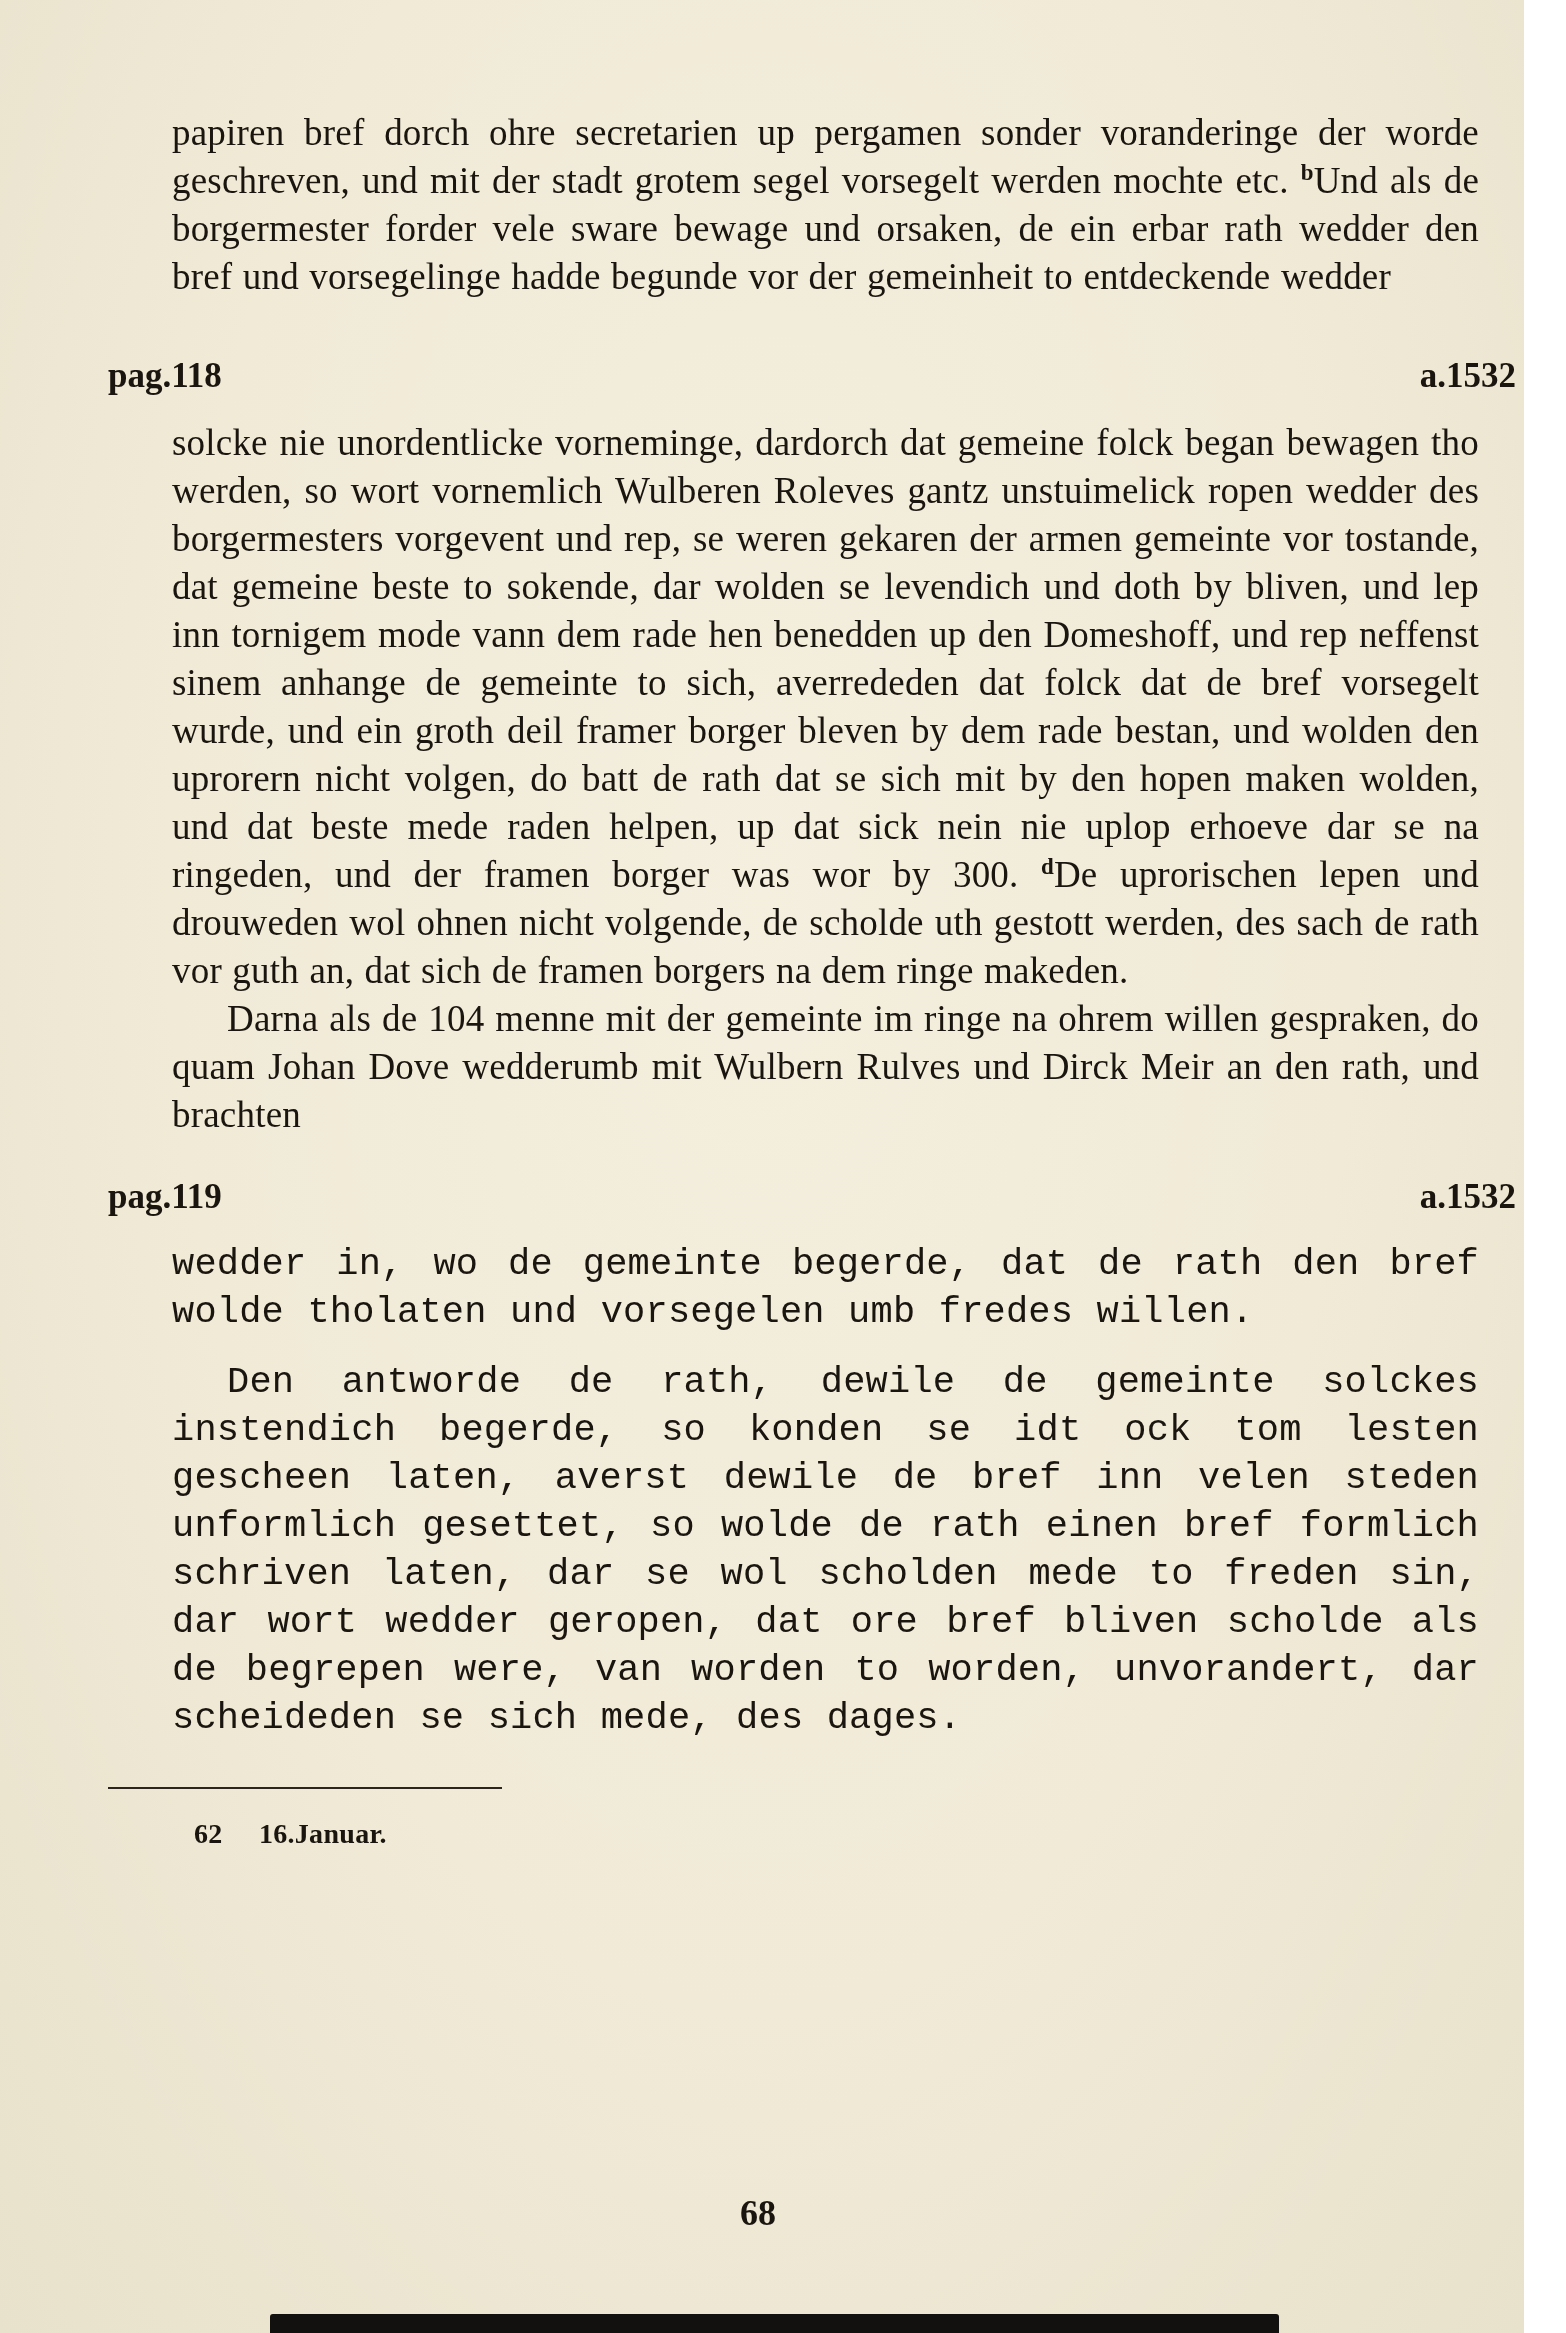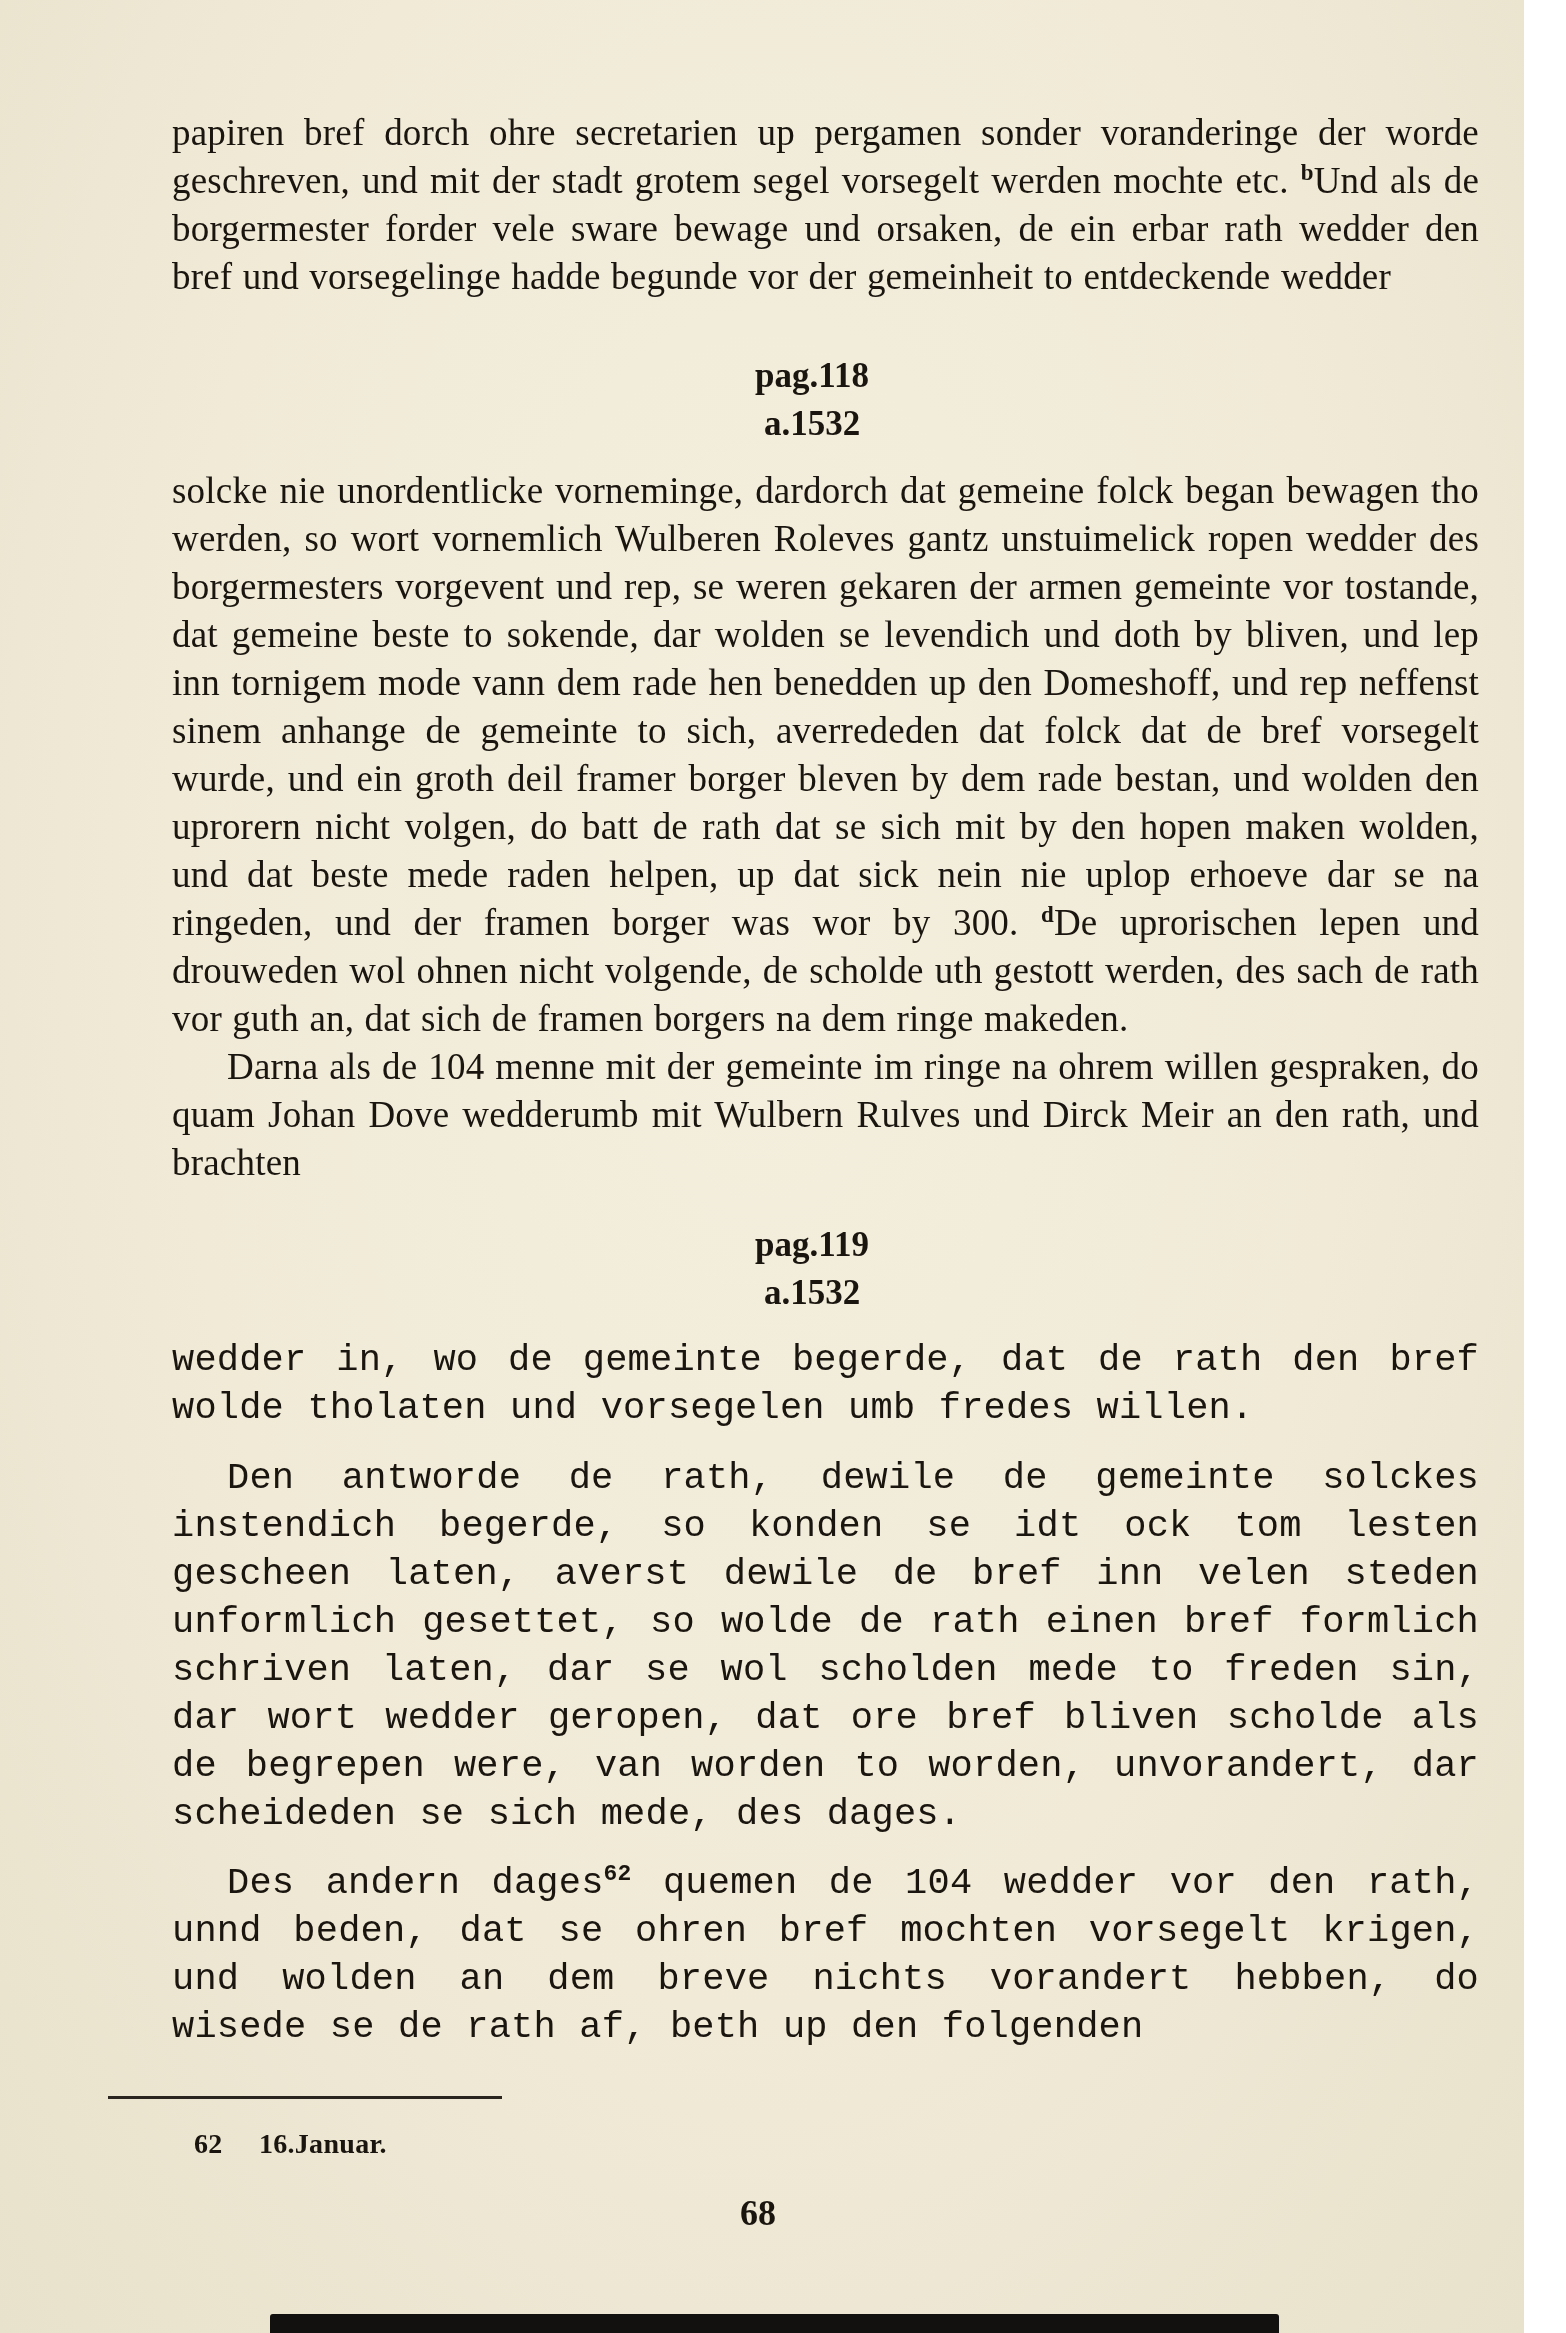--- a/index.html
+++ b/index.html
@@ -25,26 +25,25 @@
     text-align: justify;
     letter-spacing: 0.2px;
     word-spacing: 1px;
   }
   .para.indent { text-indent: 55px; }
   .gap-sm { margin-top: 0; }
   .gap-md { margin-top: 21.5px; font-family: Liberation Mono, monospace; }
   .marker-row {
     display: flex;
     justify-content: space-between;
-    align-items: center;
+    align-items: flex-end;
     font-size: 35px;
     font-weight: bold;
     line-height: 48px;
     margin-top: 51px;
-    flex-direction: column;
   }
   .marker-row.second { margin-top: 34px; }
   .marker-row + .para { margin-top: 19px; }
   sup.note {
     font-size: 0.62em;
     line-height: 0;
     vertical-align: super;
     font-weight: bold;
   }
   .footrule {
@@ -99,21 +98,20 @@
 
     <div class="marker-row second">
       <span>pag.119</span>
       <span>a.1532</span>
     </div>
 
     <p class="para gap-md">wedder in, wo de gemeinte begerde, dat de rath den bref wolde tholaten und vorsegelen umb fredes willen.</p>
 
     <p class="para indent gap-md">Den antworde de rath, dewile de gemeinte solckes instendich begerde, so konden se idt ock tom lesten gescheen laten, averst dewile de bref inn velen steden unformlich gesettet, so wolde de rath einen bref formlich schriven laten, dar se wol scholden mede to freden sin, dar wort wedder geropen, dat ore bref bliven scholde als de begrepen were, van worden to worden, unvorandert, dar scheideden se sich mede, des dages.</p>
 
-    <p class="para indent gap-md">Des andern dages<sup class="note">62</sup> quemen de 104 wedder vor den rath, unnd beden, dat se ohren bref mochten vorsegelt krigen, und wolden an dem breve nichts vorandert hebben, do wisede se de rath af, beth up den folgenden</p>
 
     <div class="footrule"></div>
 
     <div class="footnote">
       <span class="fn-num">62</span>
       <span class="fn-text">16.Januar.</span>
     </div>
 
   </div>
 

